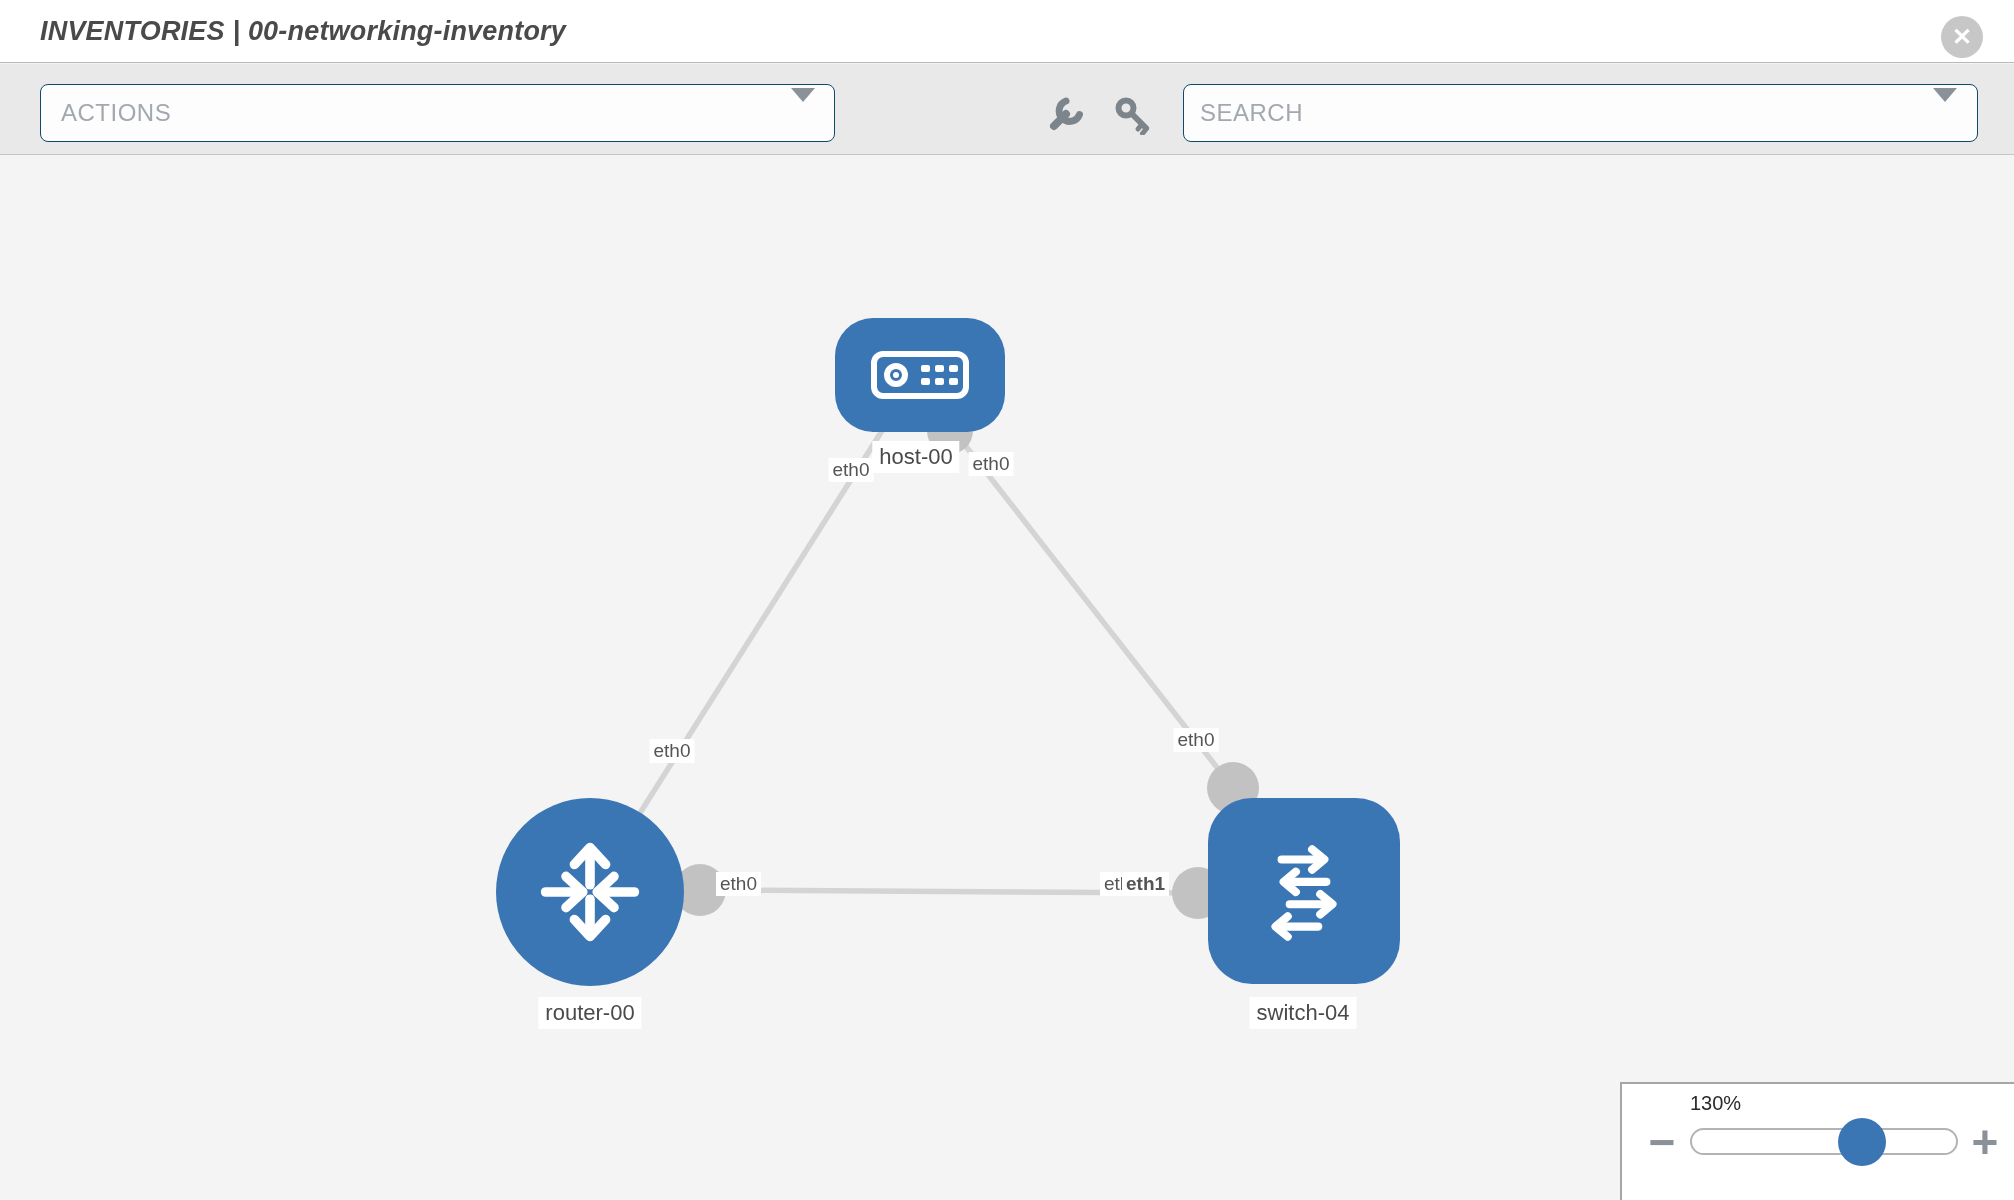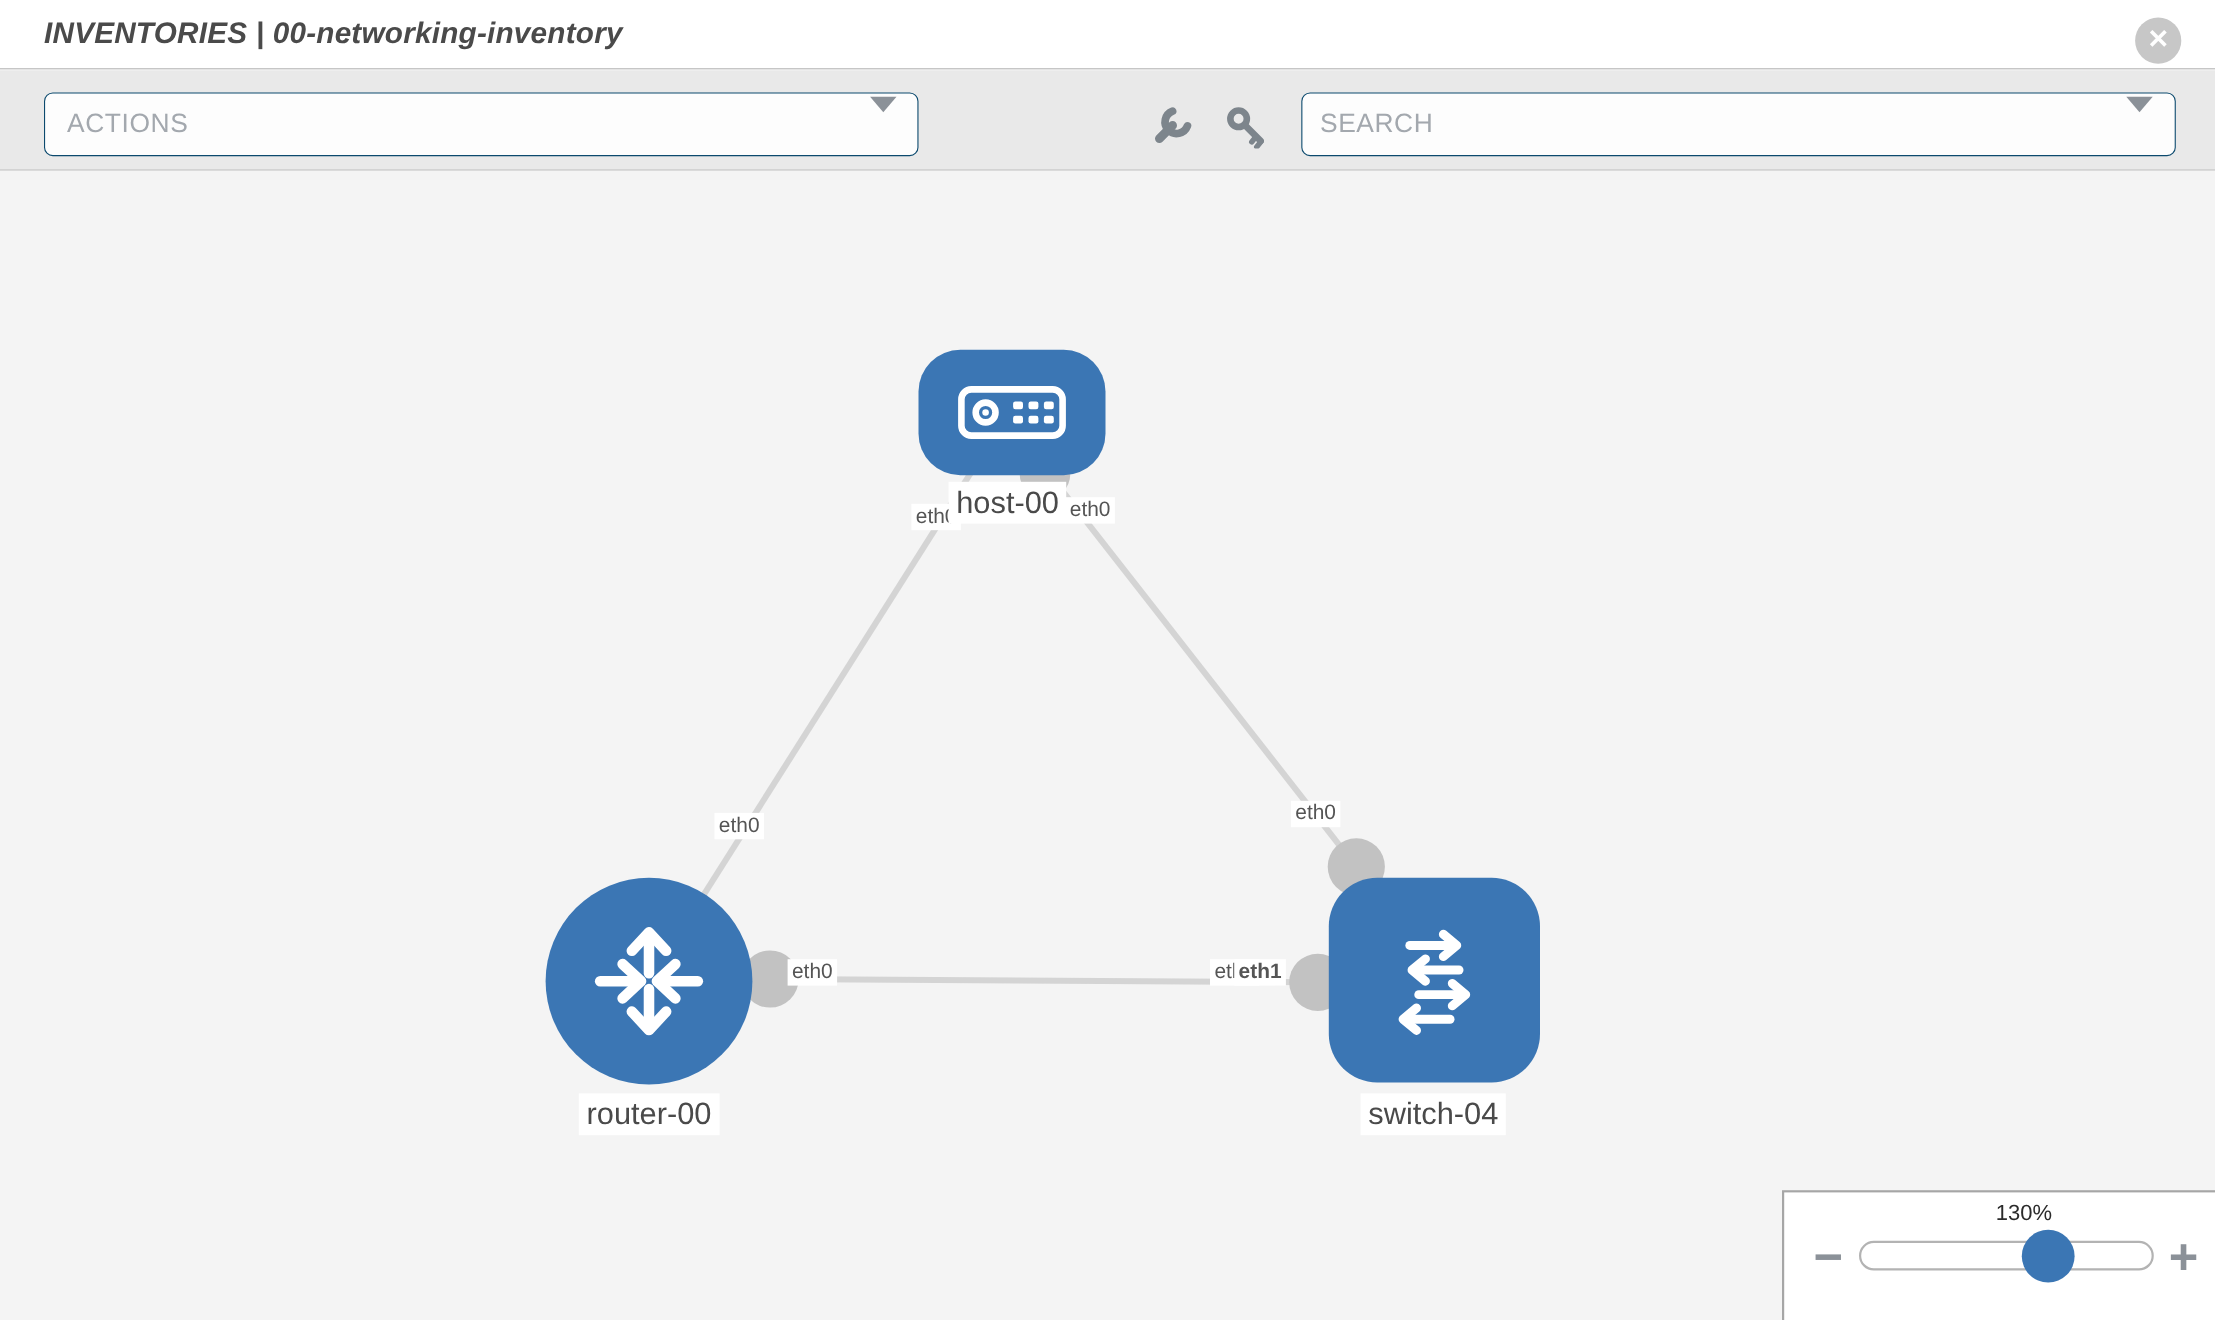--- a/index.html
+++ b/index.html
@@ -26,27 +26,27 @@
 
   
   .canvas { position: absolute; top: 156px; left: 0; width: 1986px; height: 1044px; background: #f4f4f4; }
   .links-svg { position: absolute; top: 0; left: 0; }
 
   .node { position: absolute; display: flex; align-items: center; justify-content: center; background: #3b76b4; cursor: pointer; }
   .node-host { left: 835px; top: 162px; width: 170px; height: 114px; border-radius: 38px; }
   .node-router { left: 496px; top: 642px; width: 188px; height: 188px; border-radius: 50%; }
   .node-switch { left: 1208px; top: 642px; width: 192px; height: 186px; border-radius: 44px; }
 
-  .node-label { position: absolute; transform: translate(-50%, -50%); background: #ffffff; color: #4a4a4a; font-size: 28px; padding: 3px 7px; white-space: nowrap; z-index: 6; }
+  .node-label { position: absolute; transform: translate(-50%, -50%); background: #ffffff; color: #4a4a4a; font-size: 22px; padding: 3px 7px; white-space: nowrap; z-index: 6; }
   .if-label { position: absolute; transform: translate(-50%, -50%); background: #ffffff; color: #555555; font-size: 19px; padding: 1px 4px; white-space: nowrap; z-index: 5; }
   .if-label.anchor-left { transform: translateY(-50%); }
 
   
   .zoom-panel { position: absolute; left: 1620px; top: 1082px; width: 400px; height: 126px; background: #ffffff; border: 2px solid #a6a6a6; }
-  .zoom-level { position: absolute; left: 84px; top: 8px; width: 268px; text-align: center; font-size: 20px; color: #2b2b2b; }
+  .zoom-level { position: absolute; left: 68px; top: 8px; width: 268px; font-size: 20px; color: #2b2b2b; }
   .zoom-minus, .zoom-plus { position: absolute; width: 44px; text-align: center; top: 30px; font-size: 46px; font-weight: bold; color: #8b9198; line-height: 56px; cursor: pointer; }
   .zoom-minus { left: 18px; }
   .zoom-plus { left: 341px; }
   .zoom-track { position: absolute; left: 68px; top: 44px; width: 268px; height: 27px; border: 2px solid #b3b3b3; border-radius: 14px; background: #ffffff; cursor: pointer; }
   .zoom-thumb { position: absolute; left: 216px; top: 34px; width: 48px; height: 48px; border-radius: 50%; background: #3b76b4; cursor: grab; }
 </style>
 </head>
 <body>
 
 <div class="screen">

